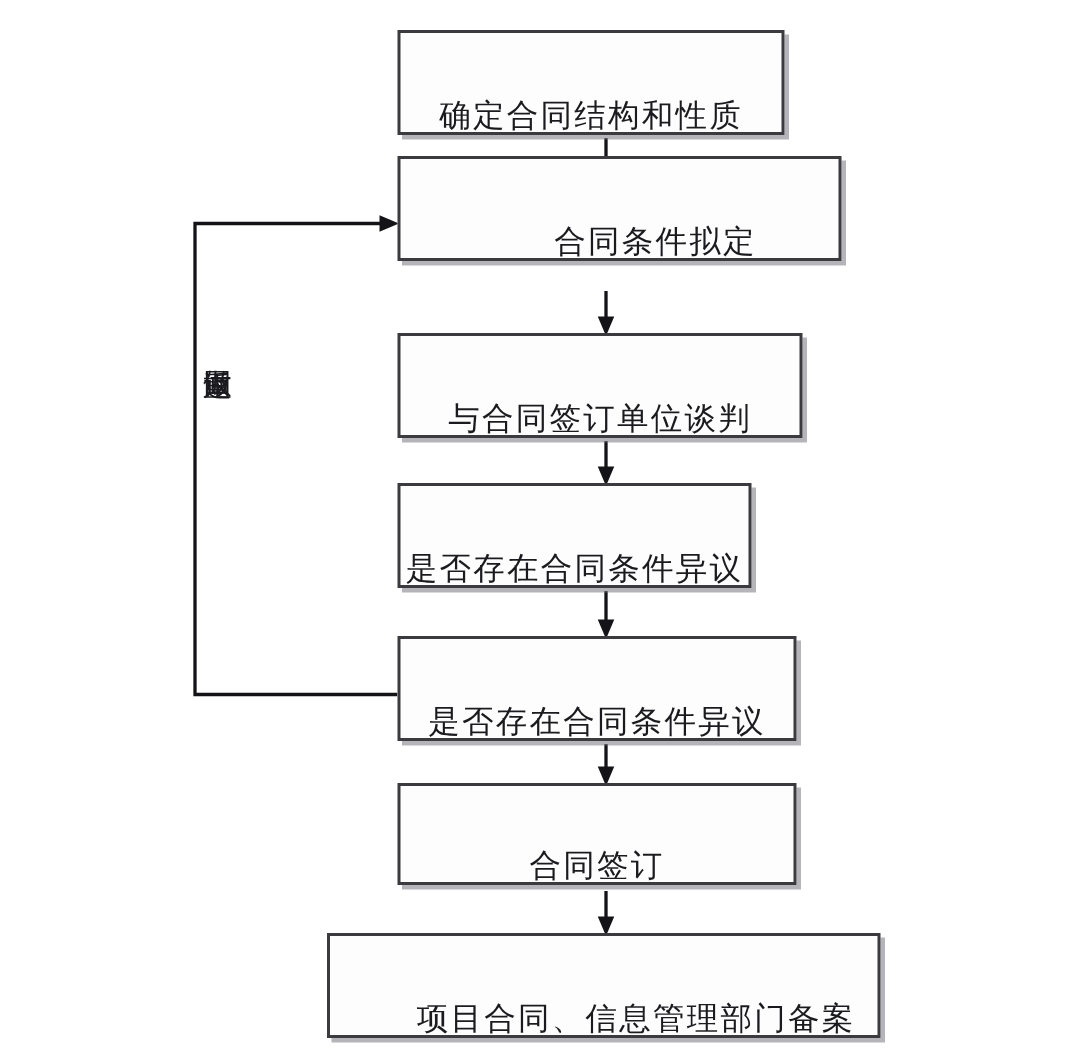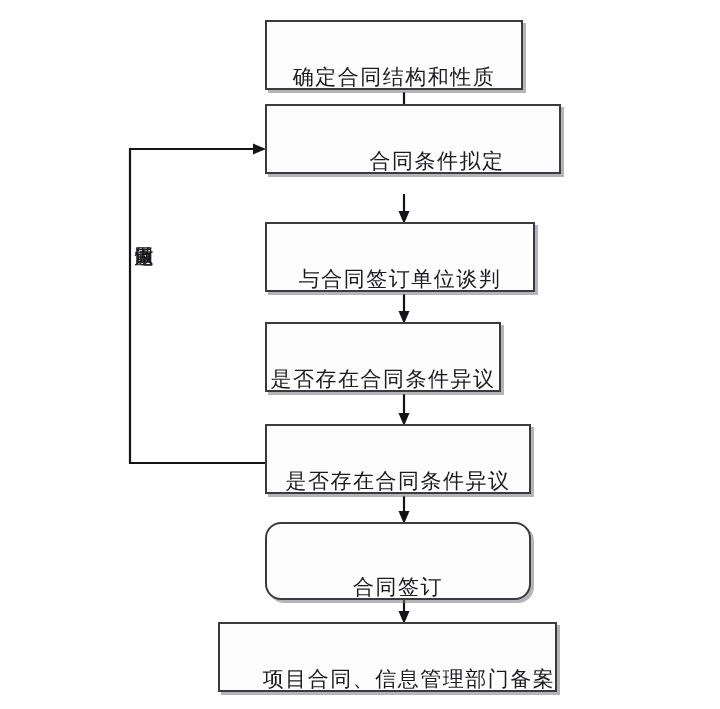--- a/index.html
+++ b/index.html
@@ -44,22 +44,22 @@
     white-space: nowrap;
     font-family: "DejaVu Serif", "Liberation Serif", serif;
   }
 
   
   #node-1 { left: 265px; top: 20px;  width: 258px; height: 70px; }
   #node-2 { left: 265px; top: 104px; width: 296px; height: 70px; padding-left: 48px; }
   #node-3 { left: 265px; top: 222px; width: 270px; height: 70px; }
   #node-4 { left: 265px; top: 322px; width: 236px; height: 70px; }
   #node-5 { left: 265px; top: 424px; width: 266px; height: 70px; }
-  #node-6 { left: 265px; top: 522px; width: 266px; height: 78px; border-radius: 16px; }
-  #node-7 { left: 218px; top: 622px; width: 339px; height: 70px; padding-left: 43px; }
+  #node-6 { left: 265px; top: 522px; width: 266px; height: 68px; }
+  #node-7 { left: 218px; top: 622px; width: 369px; height: 70px; padding-left: 43px; }
 
   
   .loop-label {
     position: absolute;
     left: 134px;
     top: 232px;
     width: 26px;
     font-family: "DejaVu Serif", "Liberation Serif", serif;
     font-size: 19px;
     line-height: 30px;

